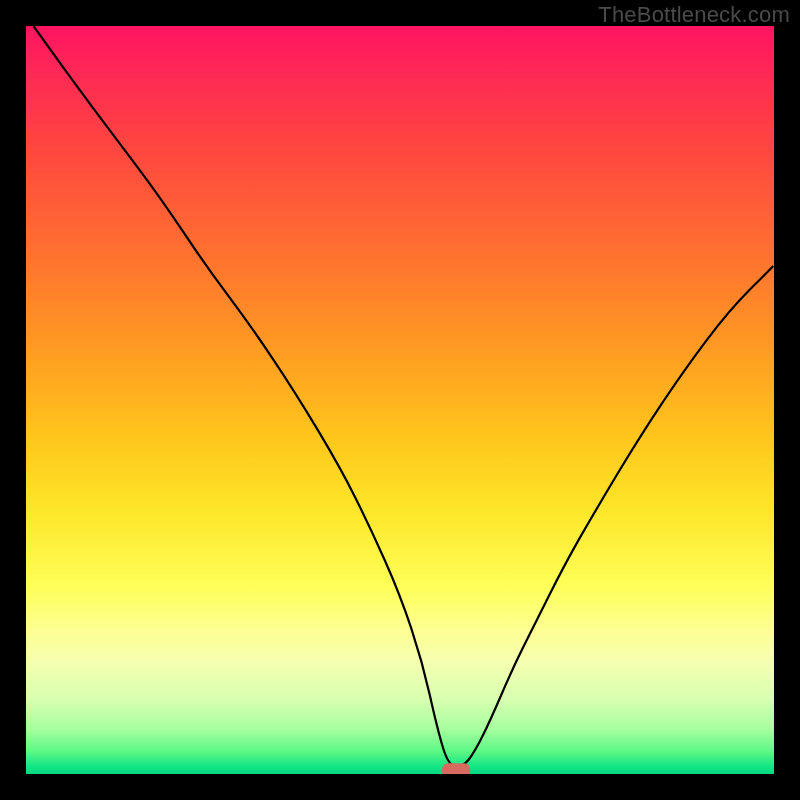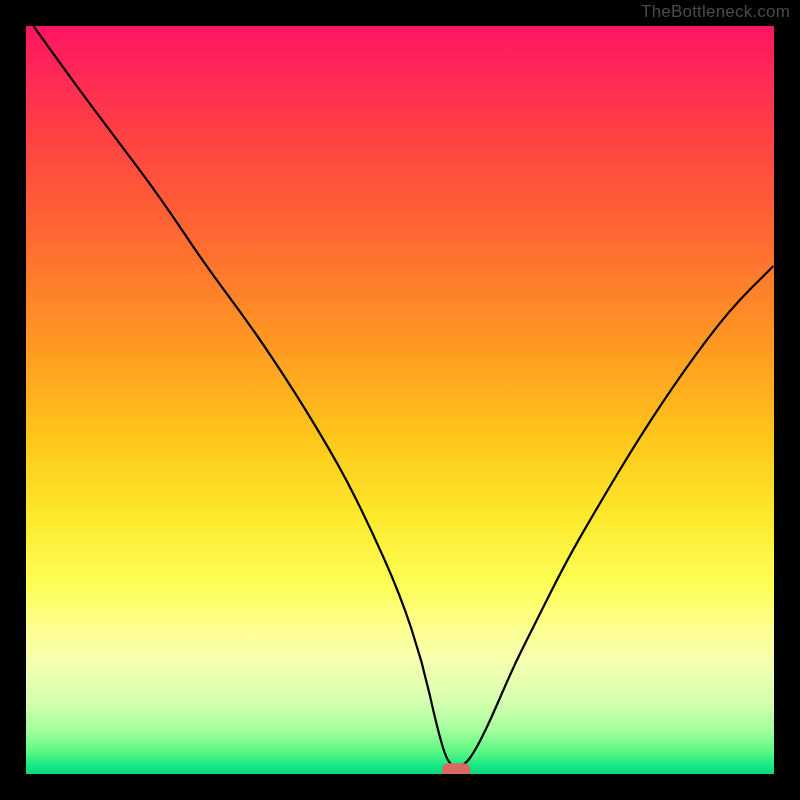--- a/index.html
+++ b/index.html
@@ -15,21 +15,21 @@
     position: relative;
     width: 800px;
     height: 800px;
     background: #000;
   }
   .watermark {
     position: absolute;
     top: 2px;
     right: 10px;
     color: #4a4a4a;
-    font-size: 17px;
+    font-size: 22px;
     font-weight: 500;
     letter-spacing: 0.2px;
     z-index: 10;
   }
   .plot-area {
     position: absolute;
     left: 26px;
     top: 26px;
     width: 748px;
     height: 748px;

